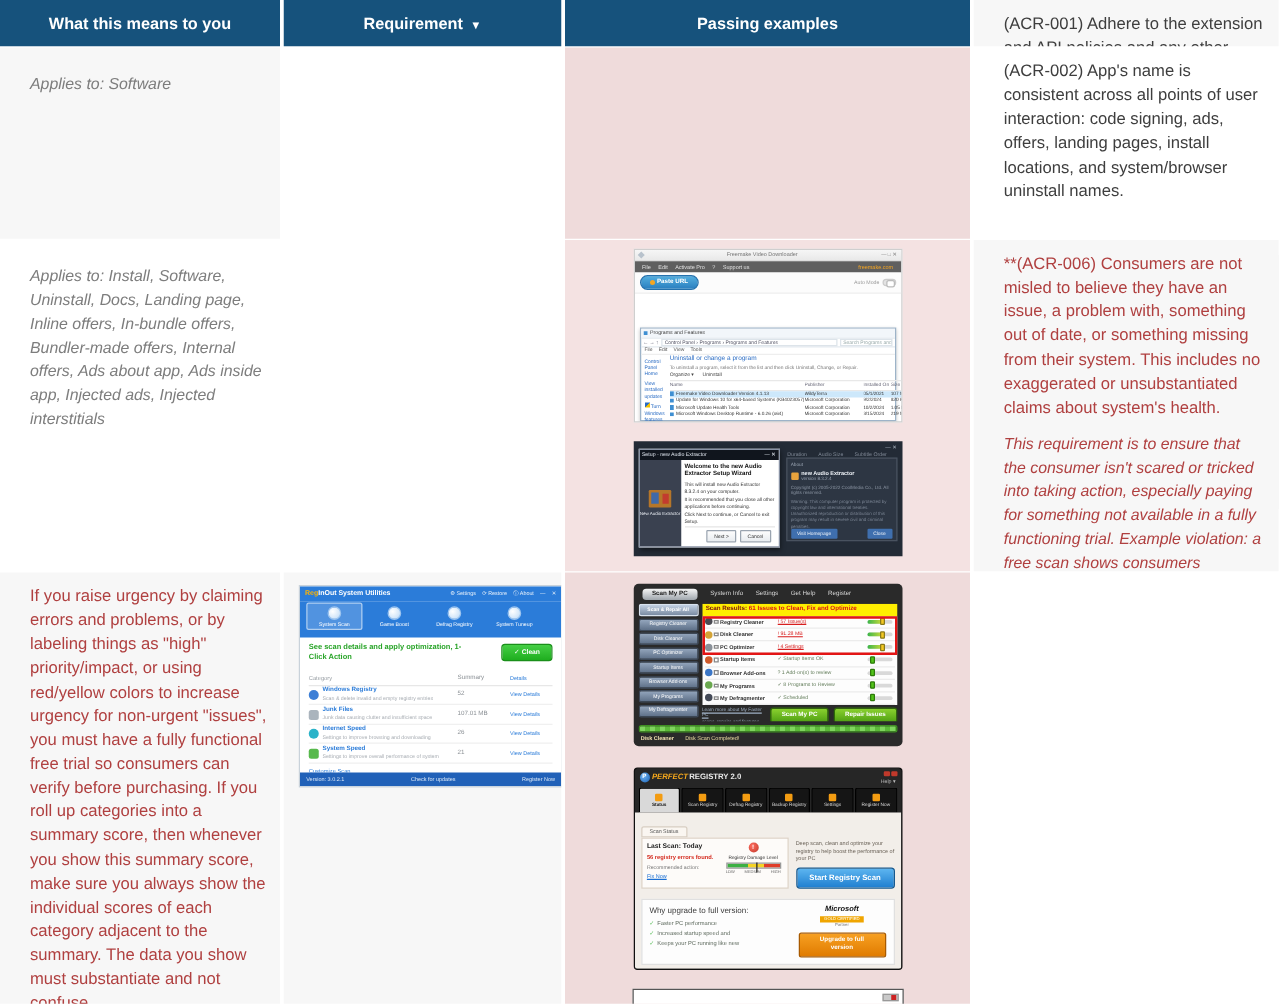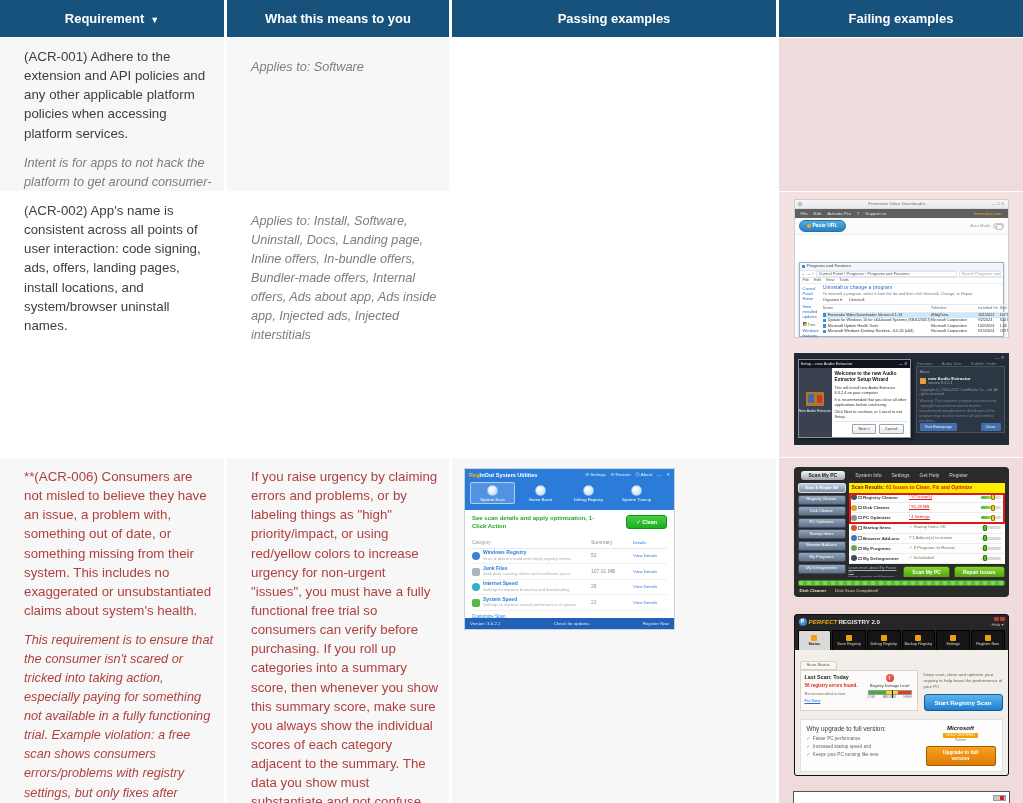--- a/index.html
+++ b/index.html
@@ -197,31 +197,28 @@
   .sf-badge{position:absolute;right:3px;top:3px;width:13px;height:6px;background:#c9c9c9;border:1px solid #999;display:flex;align-items:center;justify-content:flex-end;padding:0 1px;gap:1px;}
   .sf-badge i{width:4px;height:4px;background:#cc2222;display:block;}
 </style>
 </head>
 <body>
 
 <div class="page">
   <div class="grid">
 
     <div class="hc">
-      <span>Requirement</span>
-      <span class="sort">▼</span>
-    </div>
-    <div class="hc">
         <span>What this means to you</span>
       </div>
     <div class="hc">
+      <span>Requirement</span>
+      <span class="sort">▼</span>
+    </div>
+    <div class="hc">
         <span>Passing examples</span>
-      </div>
-    <div class="hc">
-        <span>Failing examples</span>
       </div>
 
     <div class="cell bg-g">
       <p class="main">(ACR-001) Adhere to the extension and API policies and any other applicable platform policies when accessing platform services.</p>
       <p class="note">Intent is for apps to not hack the platform to get around consumer-protecting restrictions, but use the interfaces as intended.</p>
     </div>
     <div class="cell bg-g">
       <p class="note">Applies to: Software</p>
     </div>
     <div class="cell bg-w p-cell"></div>

